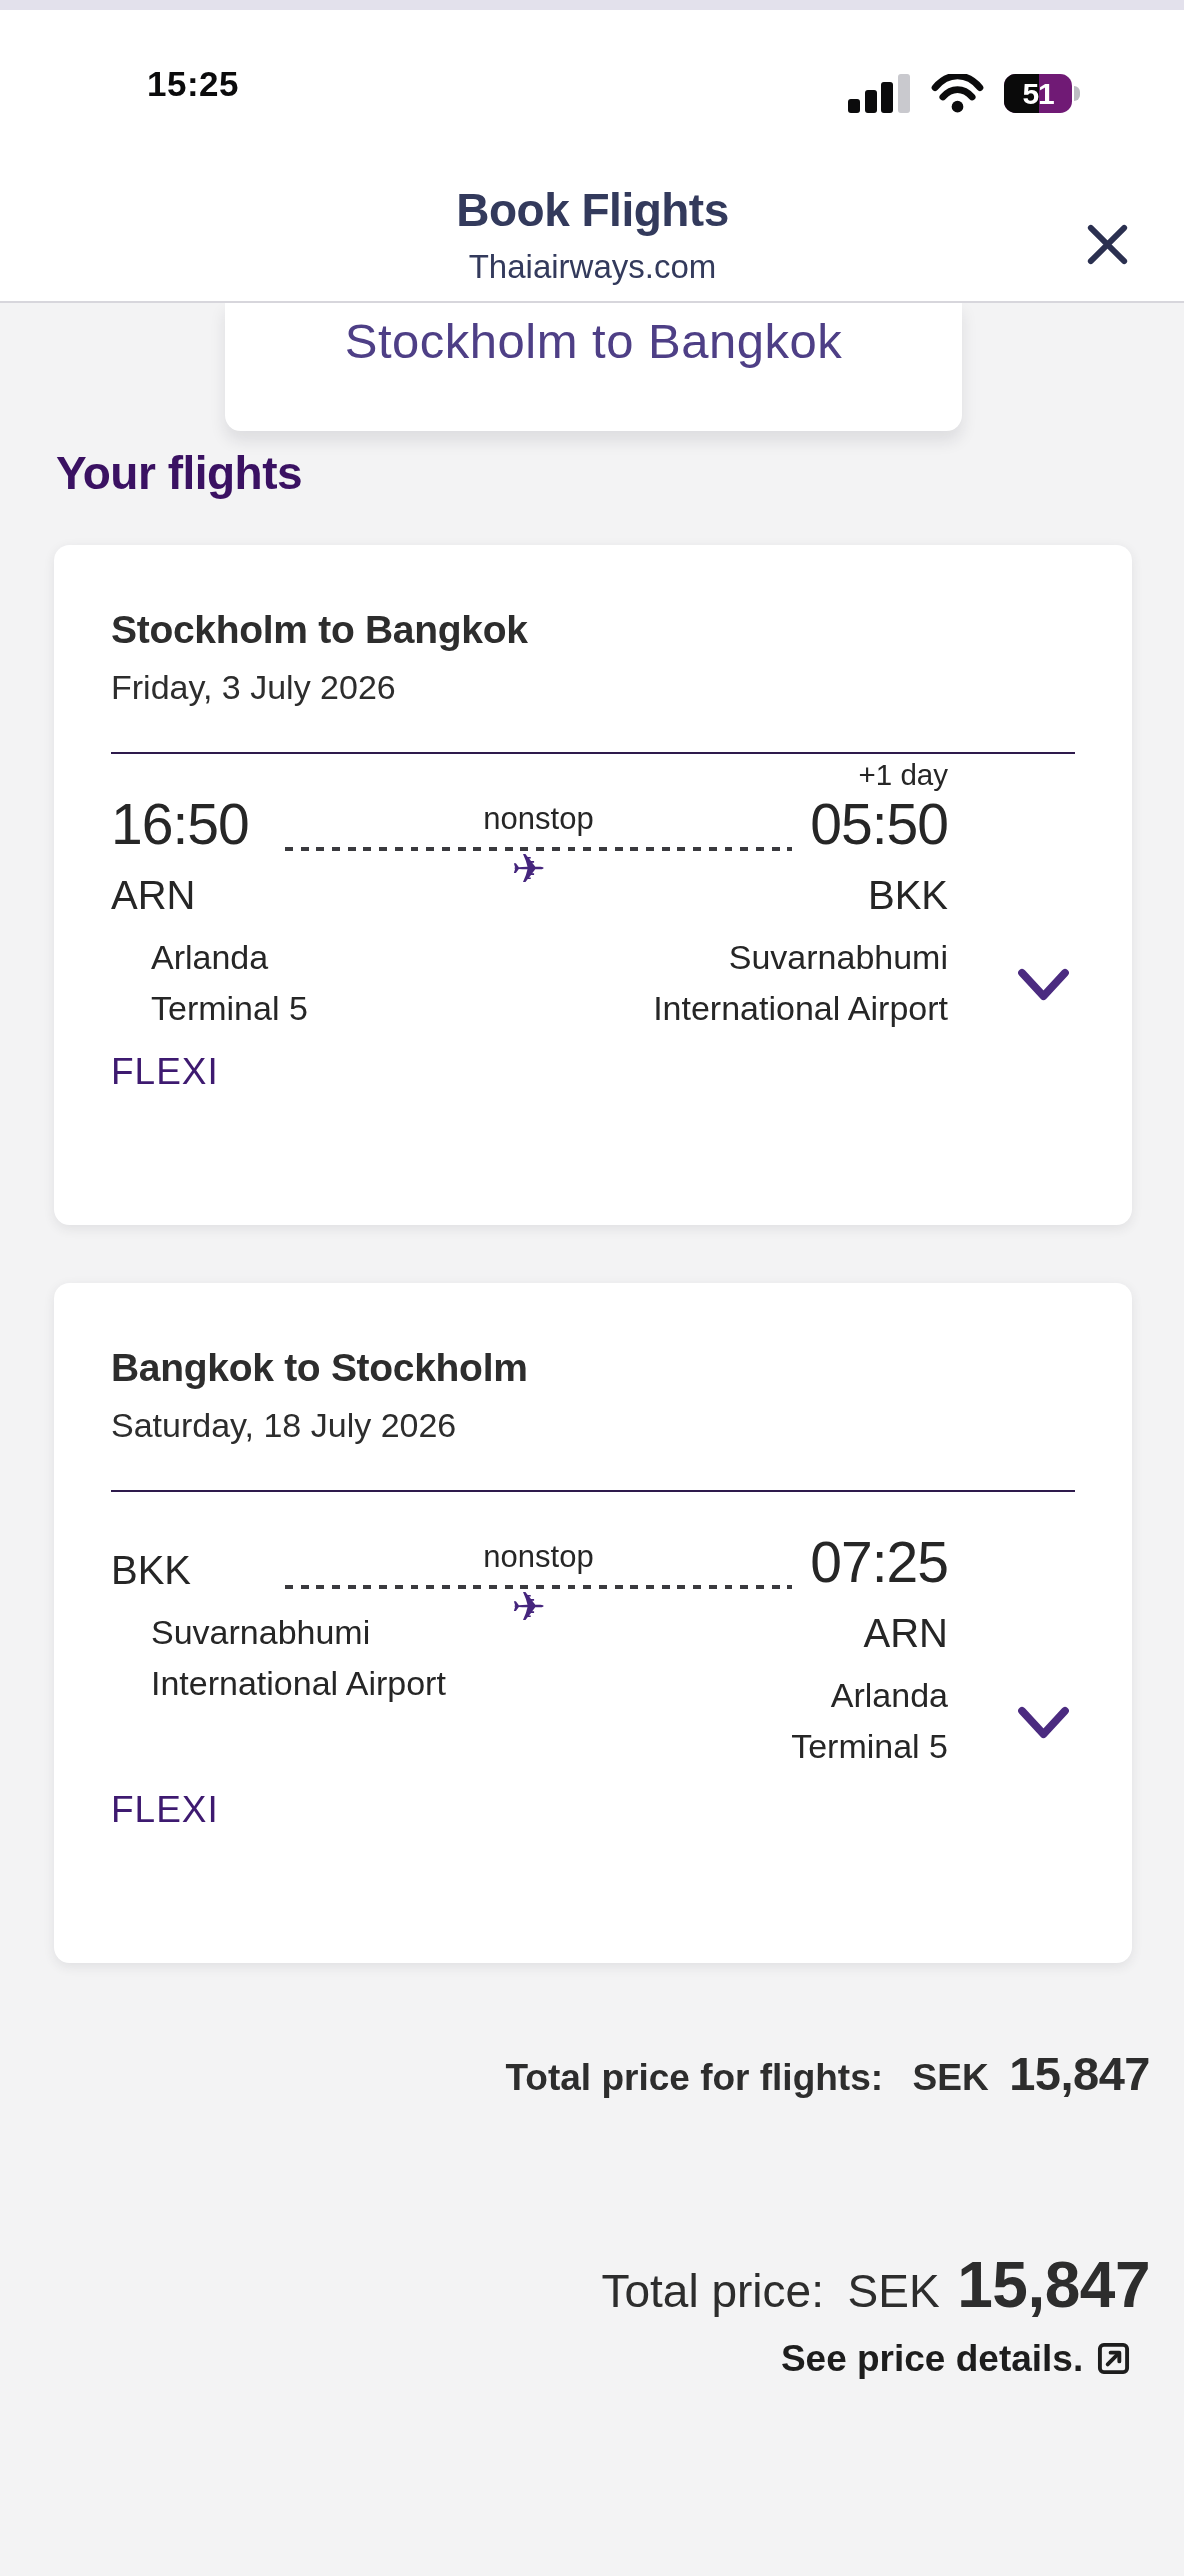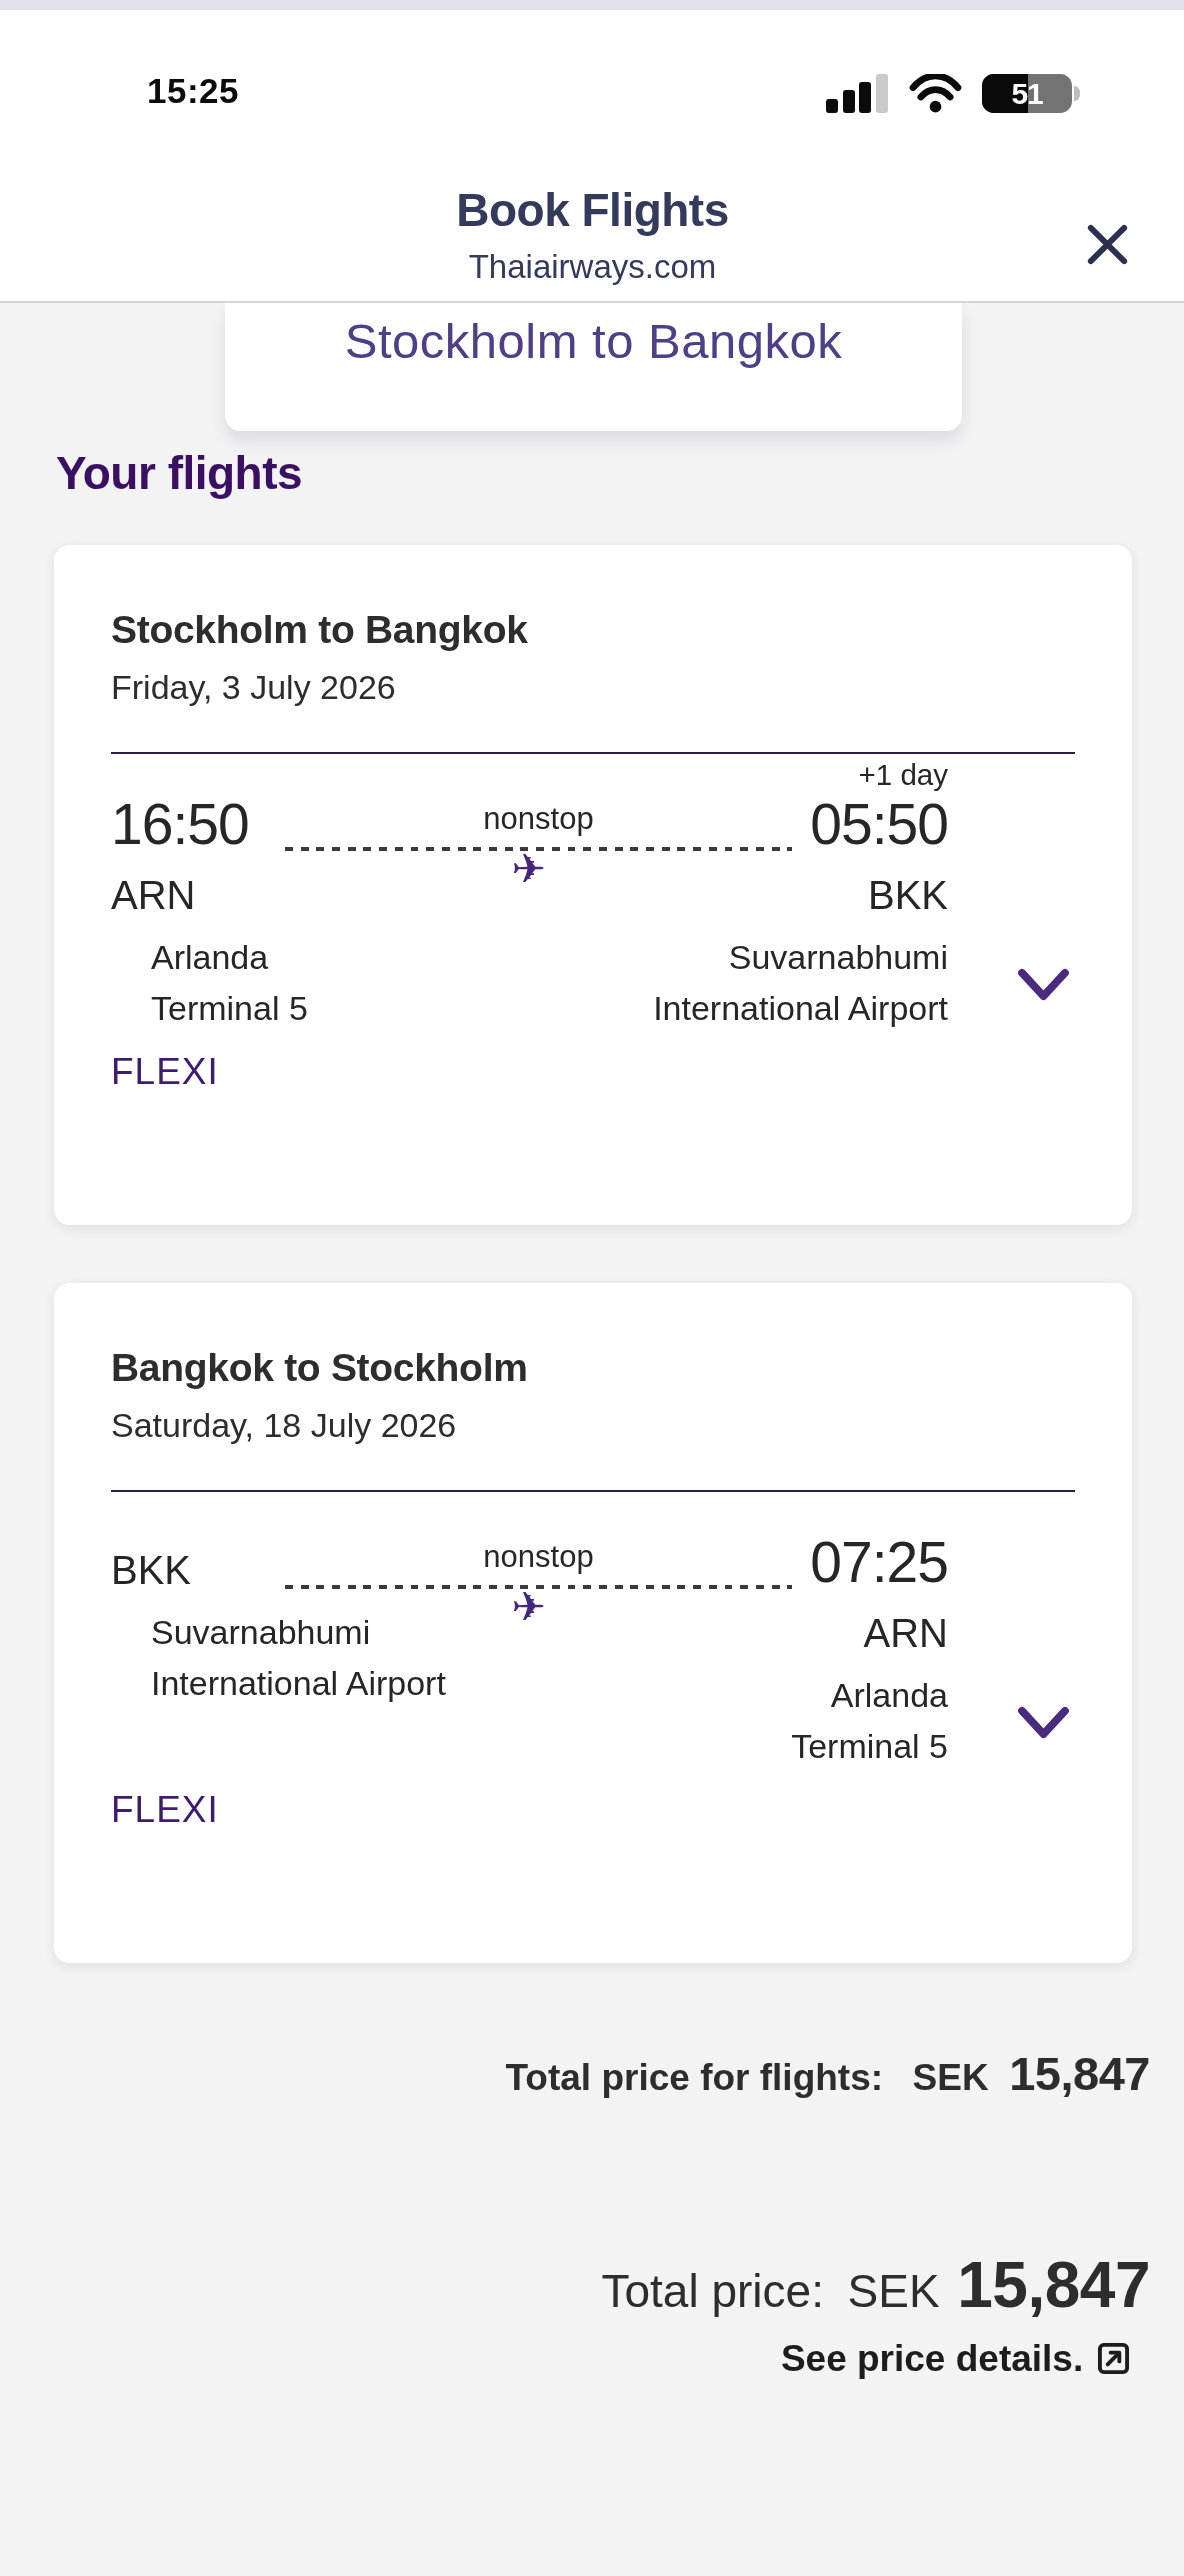--- a/index.html
+++ b/index.html
@@ -13,29 +13,29 @@
   body{
     width:1185px;height:2576px;position:relative;overflow:hidden;
     background:var(--page-bg);
     font-family:"Liberation Sans","DejaVu Sans",sans-serif;
     color:var(--text-dark);
   }
   
   .top-strip{position:absolute;top:0;left:0;width:100%;height:9.8px;background:var(--top-strip);z-index:30;}
   header{position:absolute;top:0;left:0;width:100%;height:303px;background:#fff;
     border-bottom:2.9px solid #d7d6dc;z-index:10;}
-  .status-time{position:absolute;left:147px;top:71px;font-size:35px;font-weight:bold;color:#0b0b0c;letter-spacing:0.5px;}
+  .status-time{position:absolute;left:147px;top:64px;font-size:35px;font-weight:bold;color:#0b0b0c;letter-spacing:0.5px;}
   .status-icons{position:absolute;right:105px;top:72px;height:43px;display:flex;align-items:center;gap:20.6px;}
   .signal{display:flex;align-items:flex-end;gap:4.9px;height:39px;}
   .signal i{display:block;width:11.8px;border-radius:2.9px;background:#0b0b0c;}
   .signal i:nth-child(1){height:13.8px;} .signal i:nth-child(2){height:22.6px;}
   .signal i:nth-child(3){height:31px;} .signal i:nth-child(4){height:39px;background:#c9c9ce;}
   .wifi{width:53px;height:39px;}
   .battery{position:relative;display:flex;align-items:center;}
-  .battery-body{position:relative;width:90px;height:39px;border-radius:11.8px;overflow:hidden;background:#737373;}
+  .battery-body{position:relative;width:68px;height:39px;border-radius:11.8px;overflow:hidden;background:#701a75;}
   .battery-fill{position:absolute;left:0;top:0;bottom:0;width:51%;background:#0a0a0a;}
   .battery-num{position:absolute;inset:0;display:flex;align-items:center;justify-content:center;
     font-size:30px;font-weight:bold;color:#fff;letter-spacing:-1px;}
   .battery-cap{width:5.9px;height:15.7px;margin-left:2px;border-radius:0 5.9px 5.9px 0;background:#bcbcc2;}
   .header-title{position:absolute;top:183px;left:0;width:100%;text-align:center;
     font-size:46px;font-weight:bold;color:var(--brand-navy);letter-spacing:-0.5px;}
   .header-sub{position:absolute;top:248px;left:0;width:100%;text-align:center;
     font-size:33px;color:var(--brand-navy);}
   .close-btn{position:absolute;left:1081px;top:218px;width:53px;height:53px;padding:0;
     background:none;border:none;cursor:pointer;}

